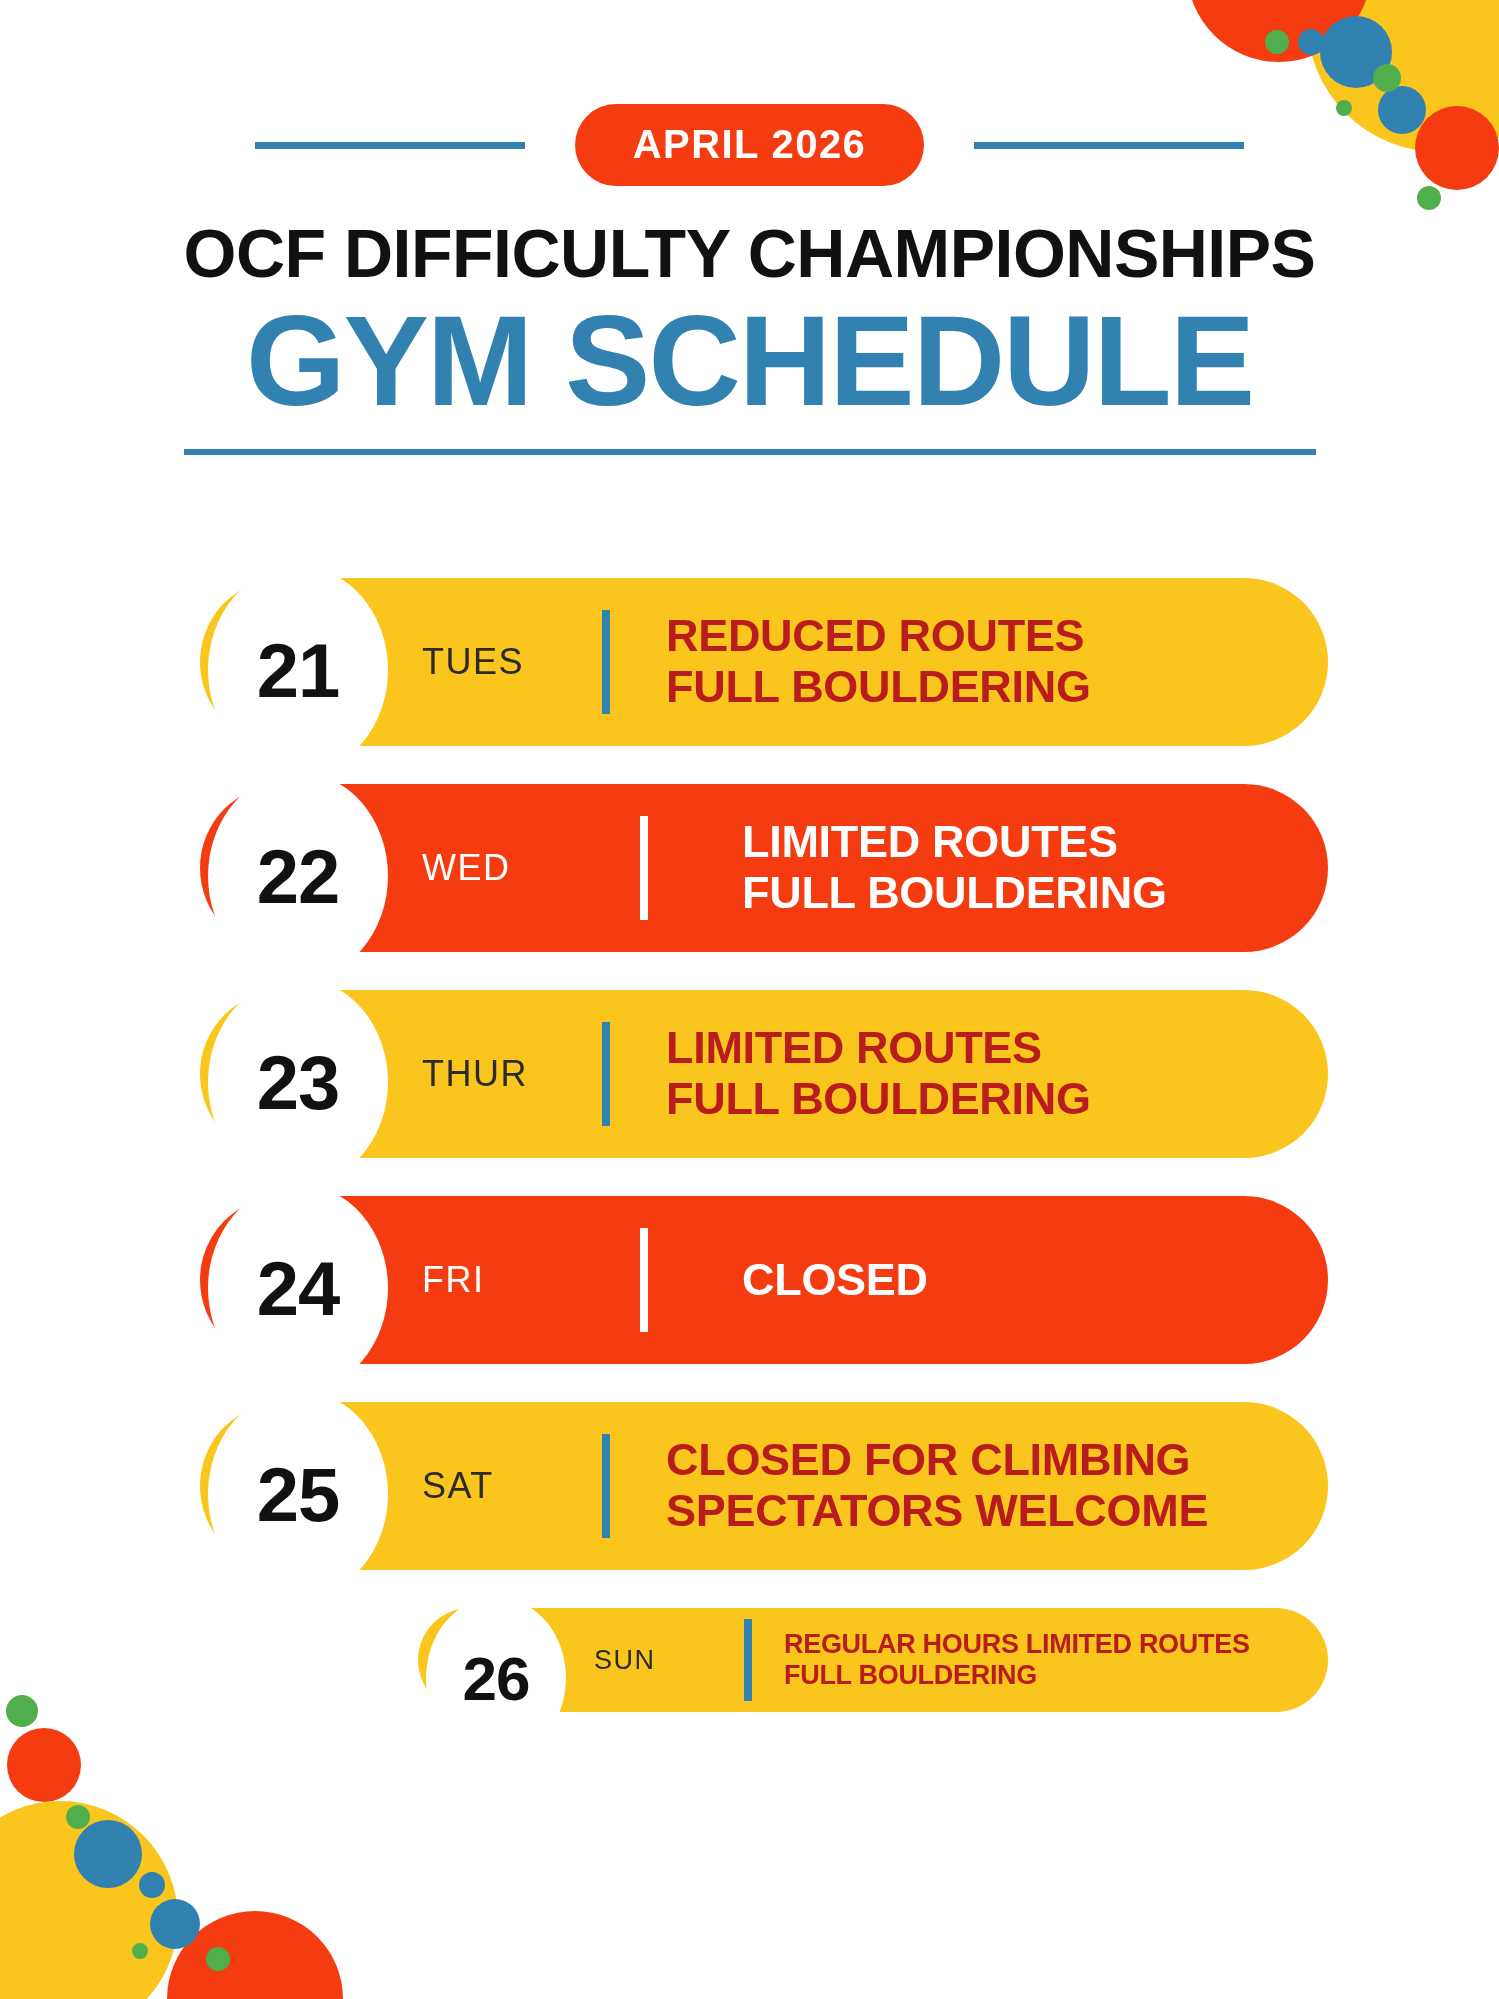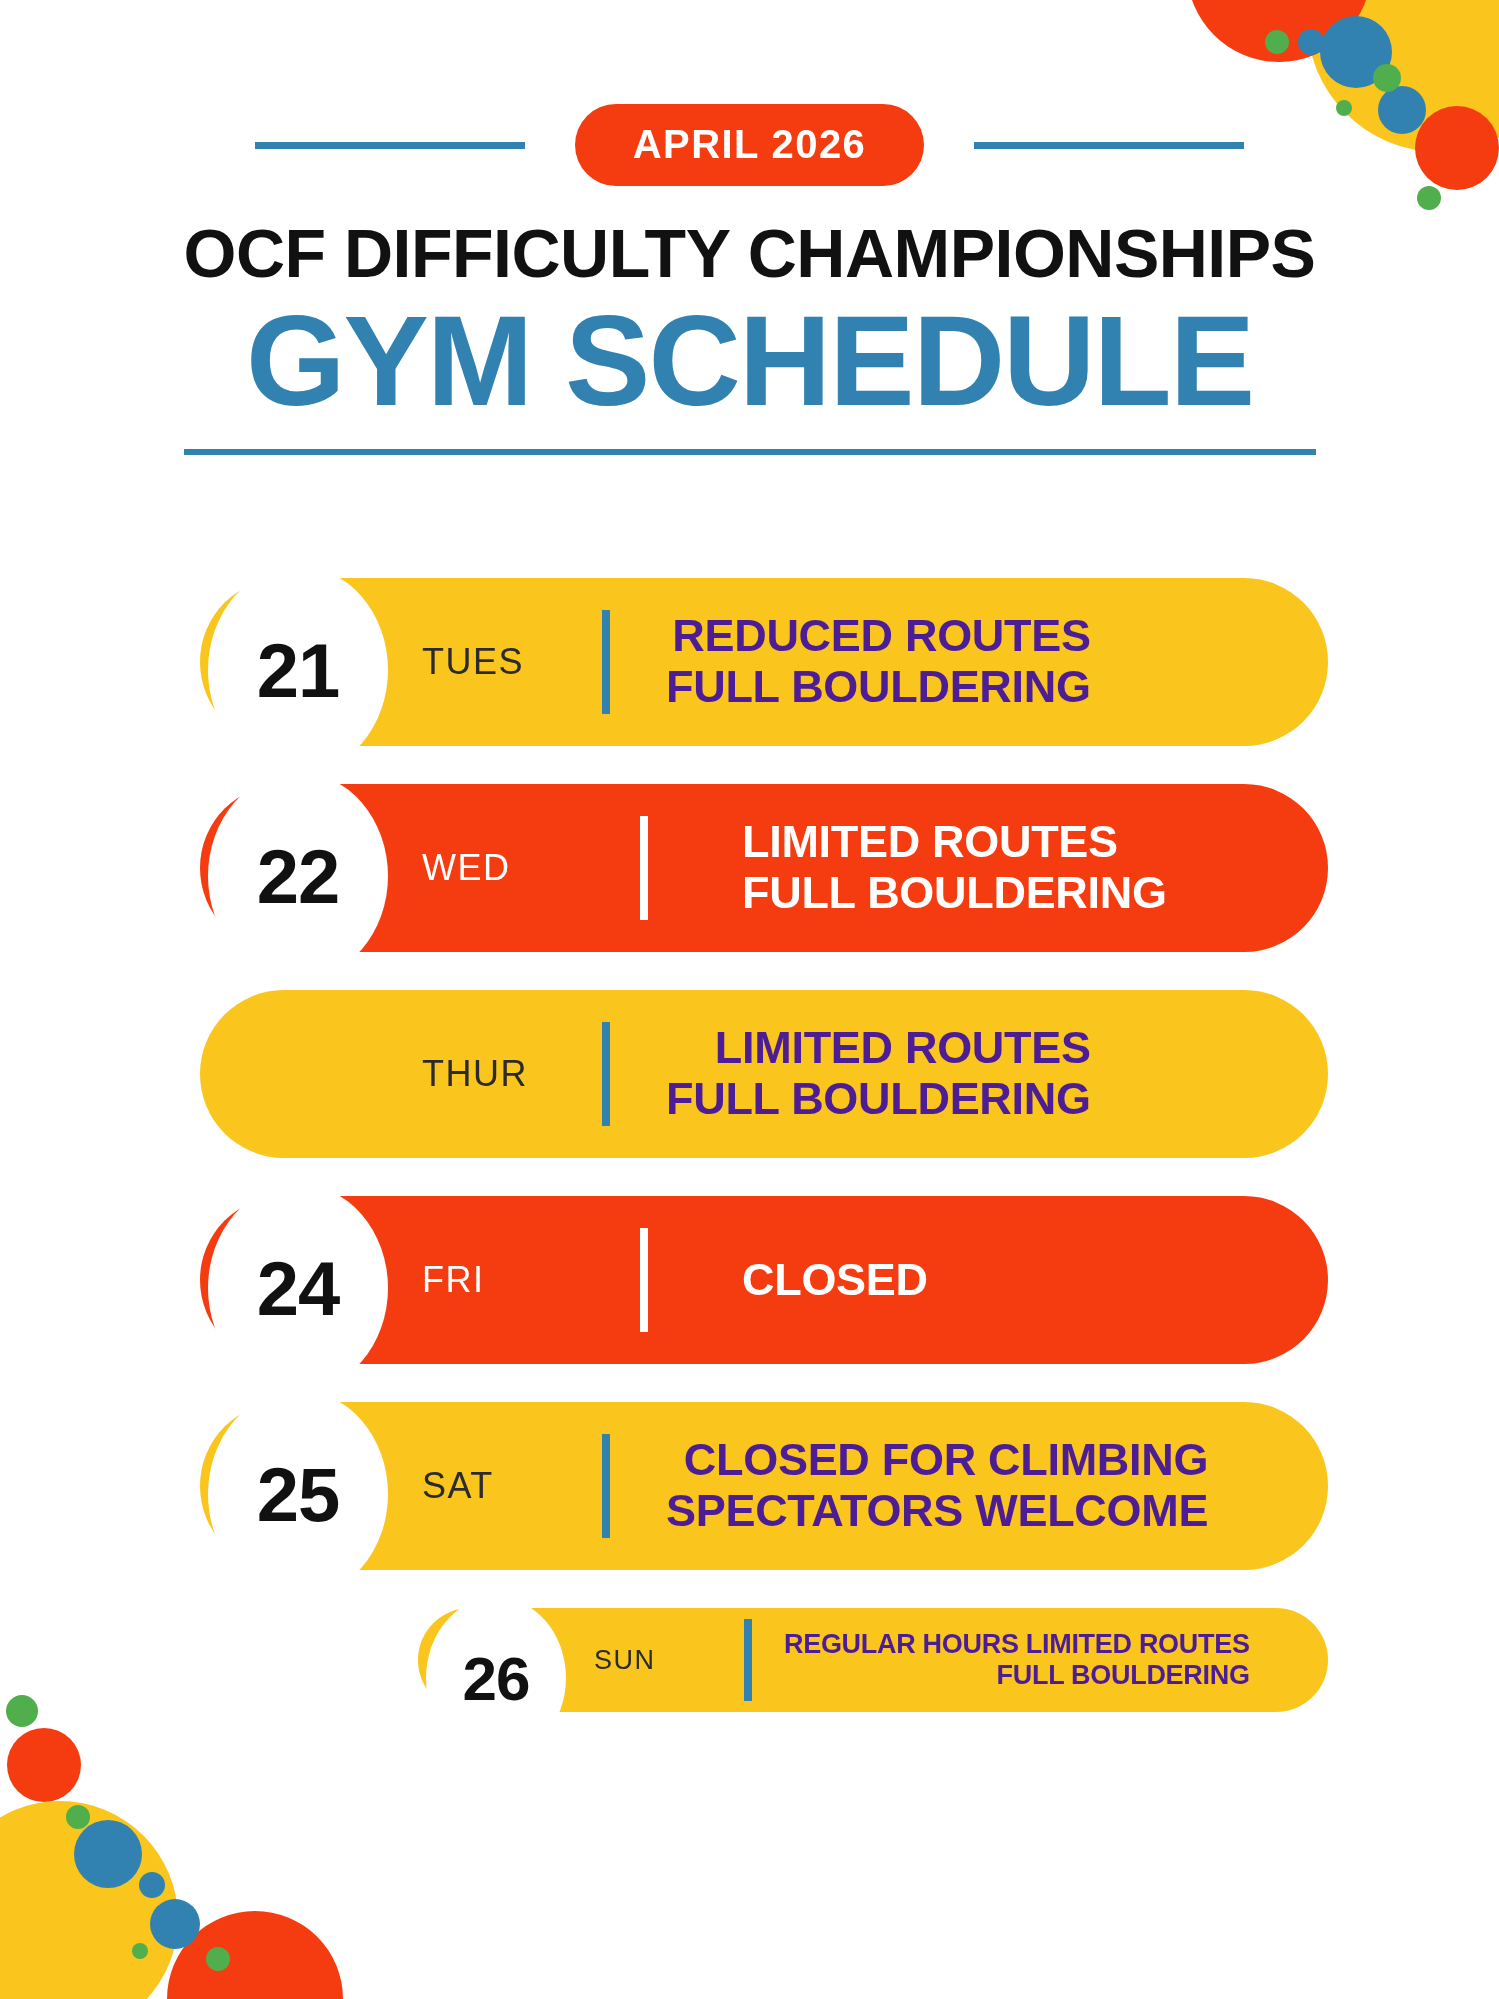--- a/index.html
+++ b/index.html
@@ -116,21 +116,21 @@
   .row.w-indent .divider { height:82px; width:8px; }
 
   .desc {
     margin-left:56px;
     font-size:45px;
     font-weight:bold;
     line-height:1.13;
     letter-spacing:-0.3px;
     text-align:left;
   }
-  .row.yellow .desc { color:#4c1d95;text-align:right; }
+  .row.yellow .desc { color:#b91c1c; }
   .row.red .desc { color:#ffffff; }
   .row.w-indent .desc { margin-left:32px; font-size:27px; line-height:1.14; }
   .desc .l2 { display:block; }
 </style>
 </head>
 <body>
 
 <svg id="deco-top-right" viewBox="0 0 620 300" xmlns="http://www.w3.org/2000/svg">
   <circle cx="560" cy="20" r="132" fill="#FAC51C"></circle>
   <circle cx="400" cy="-30" r="92" fill="#F53B10"></circle>
@@ -175,20 +175,21 @@
       <div class="divider"></div>
       <div class="desc"><span class="l1">REDUCED ROUTES</span><span class="l2">FULL BOULDERING</span></div>
     </div>
     <div class="row red w-full">
       <div class="daycircle">22</div>
       <div class="dayname">WED</div>
       <div class="divider"></div>
       <div class="desc"><span class="l1">LIMITED ROUTES</span><span class="l2">FULL BOULDERING</span></div>
     </div>
     <div class="row yellow w-full">
+      <div class="daycircle">23</div>
       <div class="dayname">THUR</div>
       <div class="divider"></div>
       <div class="desc"><span class="l1">LIMITED ROUTES</span><span class="l2">FULL BOULDERING</span></div>
     </div>
     <div class="row red w-full">
       <div class="daycircle">24</div>
       <div class="dayname">FRI</div>
       <div class="divider"></div>
       <div class="desc"><span class="l1">CLOSED</span></div>
     </div>

